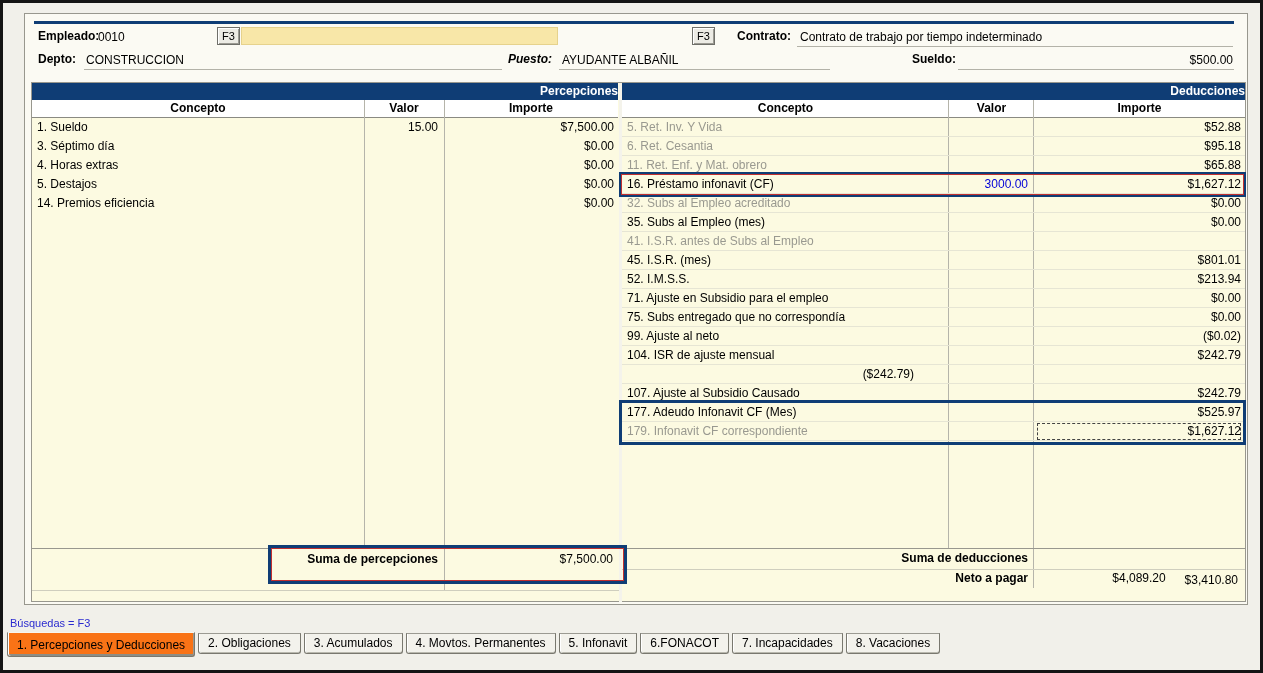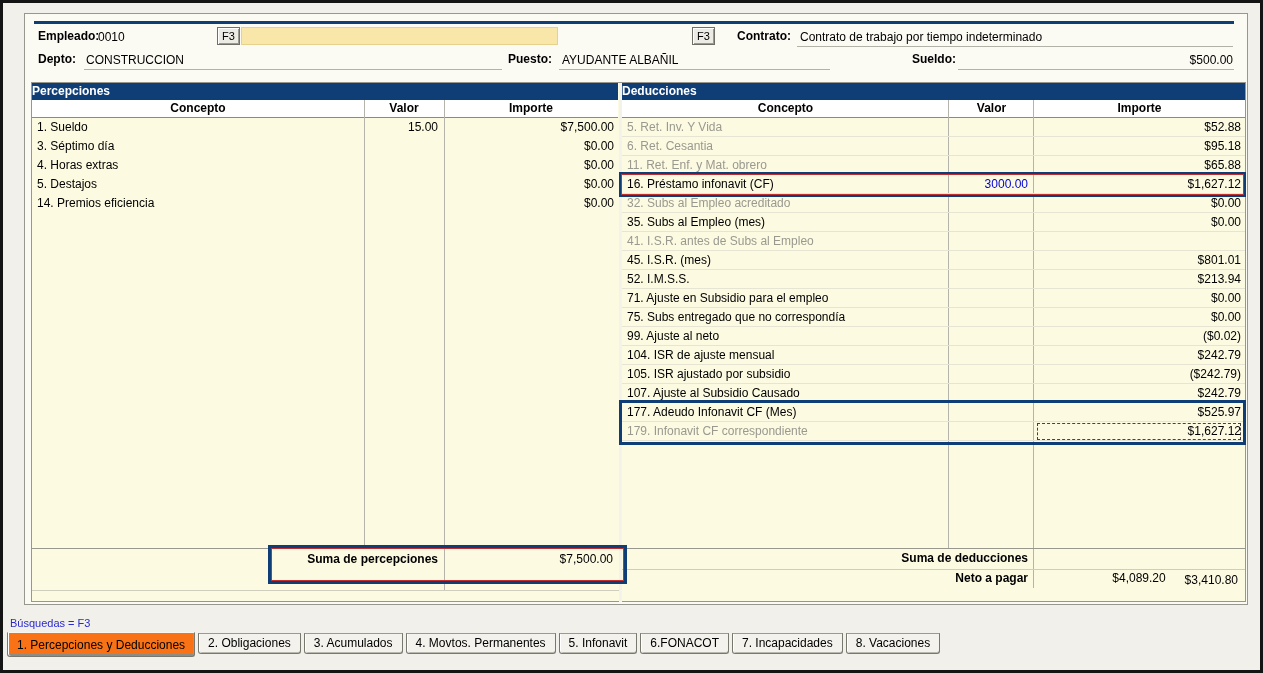--- a/index.html
+++ b/index.html
@@ -22,21 +22,21 @@
   .uline{height:1px; background:#B3B2A8;}
   .f3btn{
     width:23px; height:18px; font-size:11px; font-family:"Liberation Sans",sans-serif;
     background:#ECEBE4; border:1px solid #6F6F69;
     box-shadow:inset 1px 1px 0 #fff, inset -1px -1px 0 #9b9a92;
     text-align:center; line-height:16px; cursor:pointer;
   }
   .yellowfield{background:#F8E7A8; border:1px solid #E6D28C; width:317px; height:18px;}
   
   .gridarea{left:31px; top:82px; width:1215px; height:520px; background:var(--cream); border:1px solid #98978E;}
-  .secbar{height:17px; background:var(--navy); color:#fff; font-weight:bold; text-align:left; line-height:17px;}
+  .secbar{height:17px; background:var(--navy); color:#fff; font-weight:bold; text-align:right; line-height:17px;}
   .secbar.left{left:32px; top:83px; width:586px;}
   .secbar.right{left:622px; top:83px; width:623px;}
   .divider{left:619px; top:83px; width:3px; height:519px; background:#F4F3EB;}
   .colhead{height:18px; background:#FFFFFF; border-bottom:1px solid #8a8a82; display:flex; font-weight:bold;}
   .colhead.left{left:32px; top:100px; width:586px;}
   .colhead.right{left:622px; top:100px; width:623px;}
   .colhead span{display:block; text-align:center; line-height:17px;}
   .lt-c{width:332px;} .lt-v{width:80px;} .lt-i{width:174px;}
   .rt-c{width:327px;} .rt-v{width:85px;} .rt-i{width:211px;}
   .rows{display:block;}
@@ -88,21 +88,21 @@
 <button class="abs f3btn" style="left:217px;top:27px;">F3</button>
 <div class="abs yellowfield" style="left:241px;top:27px;"></div>
 <button class="abs f3btn" style="left:692px;top:27px;">F3</button>
 <span class="abs lbl" style="left:737px;top:29px;">Contrato:</span>
 <span class="abs val" style="left:800px;top:30px;">Contrato de trabajo por tiempo indeterminado</span>
 <div class="abs uline" style="left:797px;top:46px;width:436px;"></div>
 
 <span class="abs lbl" style="left:38px;top:52px;">Depto:</span>
 <span class="abs val" style="left:86px;top:53px;">CONSTRUCCION</span>
 <div class="abs uline" style="left:84px;top:69px;width:418px;"></div>
-<span class="abs lbl" style="left:508px;top:52px;">Puesto:</span>
+<span class="abs lbl" style="left:508px;top:52px;font-style:italic;">Puesto:</span>
 <span class="abs val" style="left:562px;top:53px;">AYUDANTE ALBAÑIL</span>
 <div class="abs uline" style="left:559px;top:69px;width:271px;"></div>
 <span class="abs lbl" style="left:912px;top:52px;">Sueldo:</span>
 <span class="abs val sumval" style="left:1000px;top:53px;width:233px;">$500.00</span>
 <div class="abs uline" style="left:958px;top:69px;width:276px;"></div>
 
 <div class="abs gridarea"></div>
 <div class="abs divider"></div>
 <div class="abs secbar left">Percepciones</div>
 <div class="abs secbar right">Deducciones</div>
@@ -214,21 +214,20 @@
       <span class="cell cc rt-c">99. Ajuste al neto</span>
       <span class="cell cv rt-v"></span>
       <span class="cell ci rt-i">($0.02)</span>
     </div>
     <div class="trow">
       <span class="cell cc rt-c">104. ISR de ajuste mensual</span>
       <span class="cell cv rt-v"></span>
       <span class="cell ci rt-i">$242.79</span>
     </div>
     <div class="trow">
-      <span class="cell cc rt-c">105. ISR ajustado por subsidio</span>
       <span class="cell cv rt-v"></span>
       <span class="cell ci rt-i">($242.79)</span>
     </div>
     <div class="trow">
       <span class="cell cc rt-c">107. Ajuste al Subsidio Causado</span>
       <span class="cell cv rt-v"></span>
       <span class="cell ci rt-i">$242.79</span>
     </div>
     <div class="trow">
       <span class="cell cc rt-c">177. Adeudo Infonavit CF (Mes)</span>

